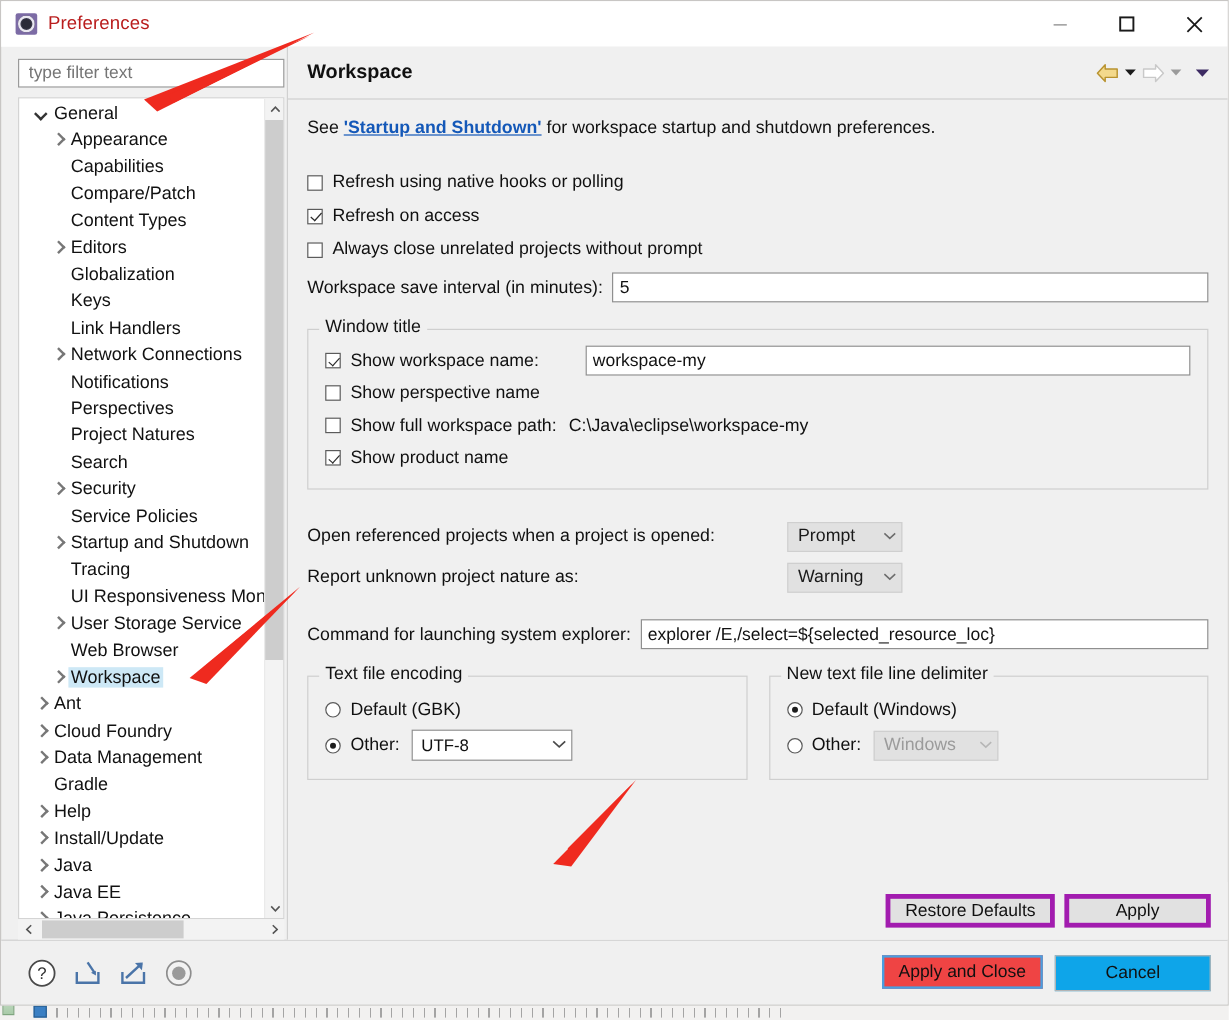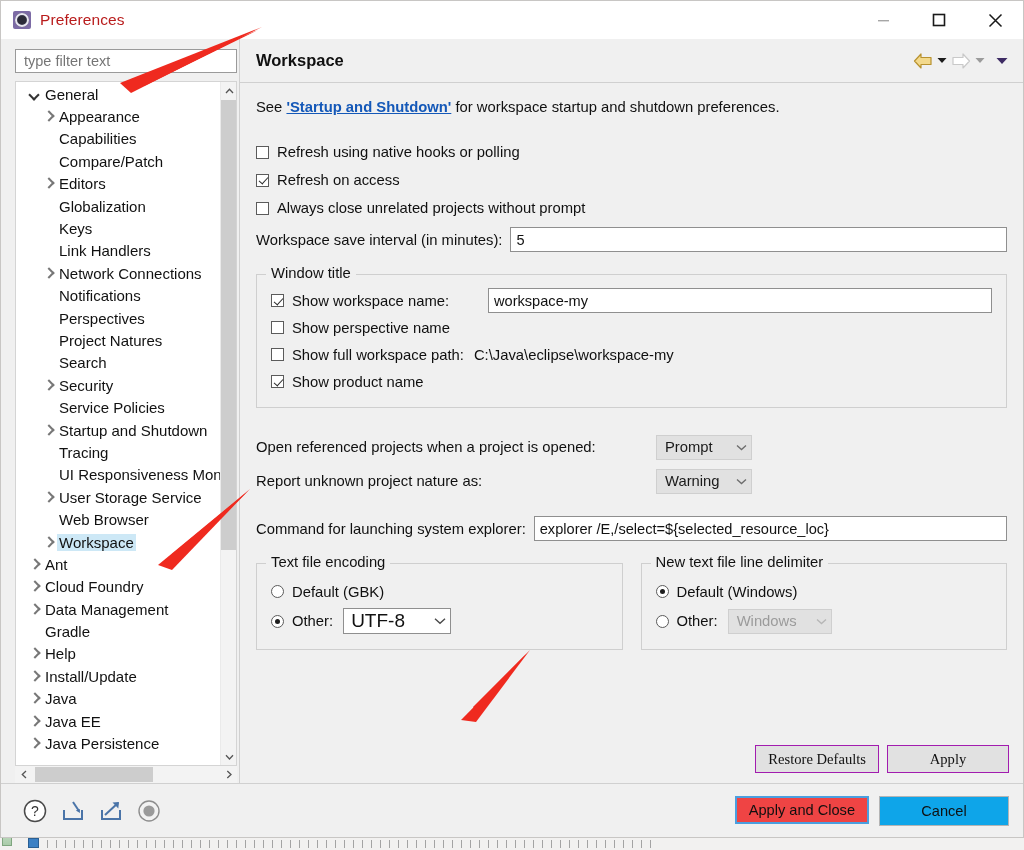--- a/index.html
+++ b/index.html
@@ -208,21 +208,21 @@
     display: inline-flex; align-items: center; padding: 0 4px 0 8px;
     font-size: 14.8px; color: #1a1a1a; cursor: default; min-width: 96px;
   }
   .combo-flat .cv { flex: 1 1 auto; }
   .combo-flat .carr { margin-left: 10px; color: #666; font-size: 10px; }
   .combo-flat.muted { color: #9b9b9b; }
   .combo-flat.muted .carr { color: #b6b6b6; }
   .combo-white {
     background: #ffffff; border: 1px solid #8f8f8f; height: 26px;
     display: inline-flex; align-items: center; padding: 0 4px 0 7px;
-    font-size: 19px; color: #111; cursor: default; width: 108px;
+    font-size: 14px; color: #111; cursor: default; width: 134px;
   }
   .combo-white .cv { flex: 1 1 auto; }
   .combo-white .carr { color: #555; font-size: 11px; margin-left: 6px; }
 
   .lbl-row { display: flex; align-items: center; height: 34px; }
   .lbl-row .lab { font-size: 14.8px; }
 
   .cmd-row { display: flex; align-items: center; margin-top: 18px; }
 
   
@@ -237,22 +237,22 @@
 
   .two-groups { display: flex; gap: 18px; margin-top: 22px; }
   .two-groups > .groupbox { flex: 1 1 0; margin-top: 0; padding-top: 14px; }
 
   
   .page-btnbar {
     flex: 0 0 auto; display: flex; justify-content: flex-end; gap: 8px;
     padding: 10px 14px 10px 0; background: #f0f0f0;
   }
   .btn {
-    min-width: 122px; height: 28px; background: #e1e1e1; border: 1px solid #a21caf;
-    font-family: Liberation Serif, serif; font-size: 14.6px; color: #101010;
+    min-width: 122px; height: 28px; background: #e1e1e1; border: 4px solid #a21caf;
+    font-family: Liberation Sans, sans-serif; font-size: 14.6px; color: #101010;
     display: flex; align-items: center; justify-content: center; cursor: default;
     padding: 0 12px;
   }
 
   
   .footer {
     flex: 0 0 auto; height: 54px; border-top: 1px solid #d0d0d0;
     display: flex; align-items: center; padding: 0 14px 0 20px; background: #f0f0f0;
   }
   .footer-icons { display: flex; align-items: center; gap: 10px; }
@@ -325,20 +325,24 @@
                 </span>
                 <span class="lbl">Appearance</span>
               </div>
               <div class="tnode lvl2">
                 <span class="tw"></span>
                 <span class="lbl">Capabilities</span>
               </div>
               <div class="tnode lvl2">
                 <span class="tw"></span>
                 <span class="lbl">Compare/Patch</span>
+              </div>
+              <div class="tnode lvl2">
+                <span class="tw"></span>
+                <span class="lbl">Content Types</span>
               </div>
               <div class="tnode lvl2">
                 <span class="tw">
                   <span class="chev right"></span>
                 </span>
                 <span class="lbl">Editors</span>
               </div>
               <div class="tnode lvl2">
                 <span class="tw"></span>
                 <span class="lbl">Globalization</span>

